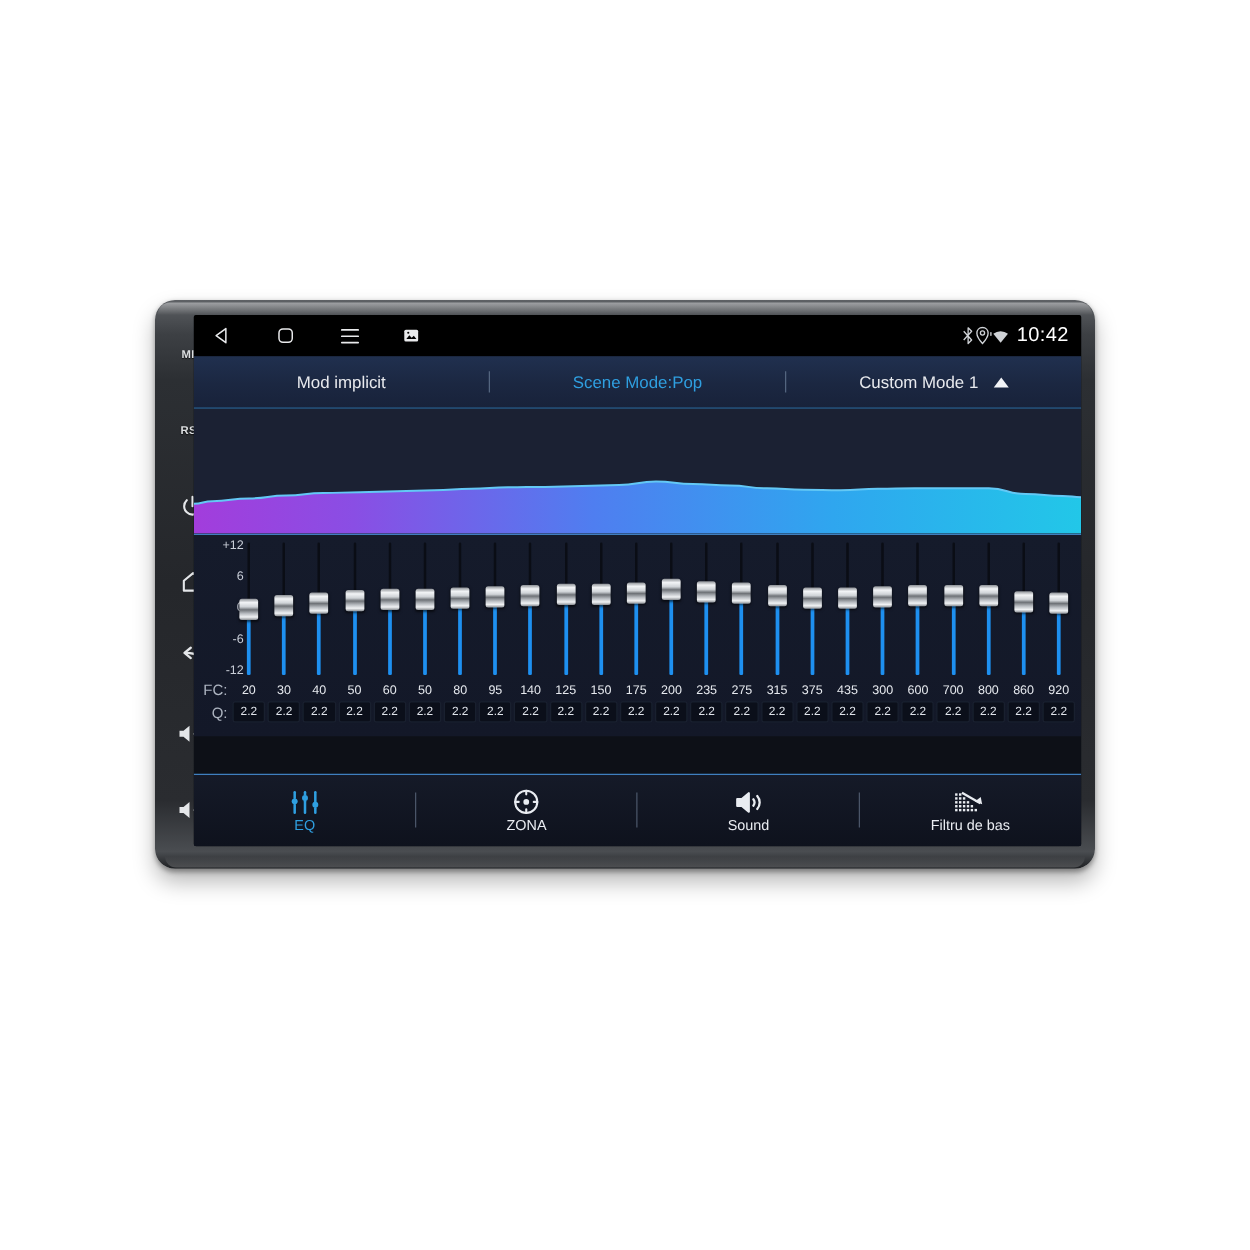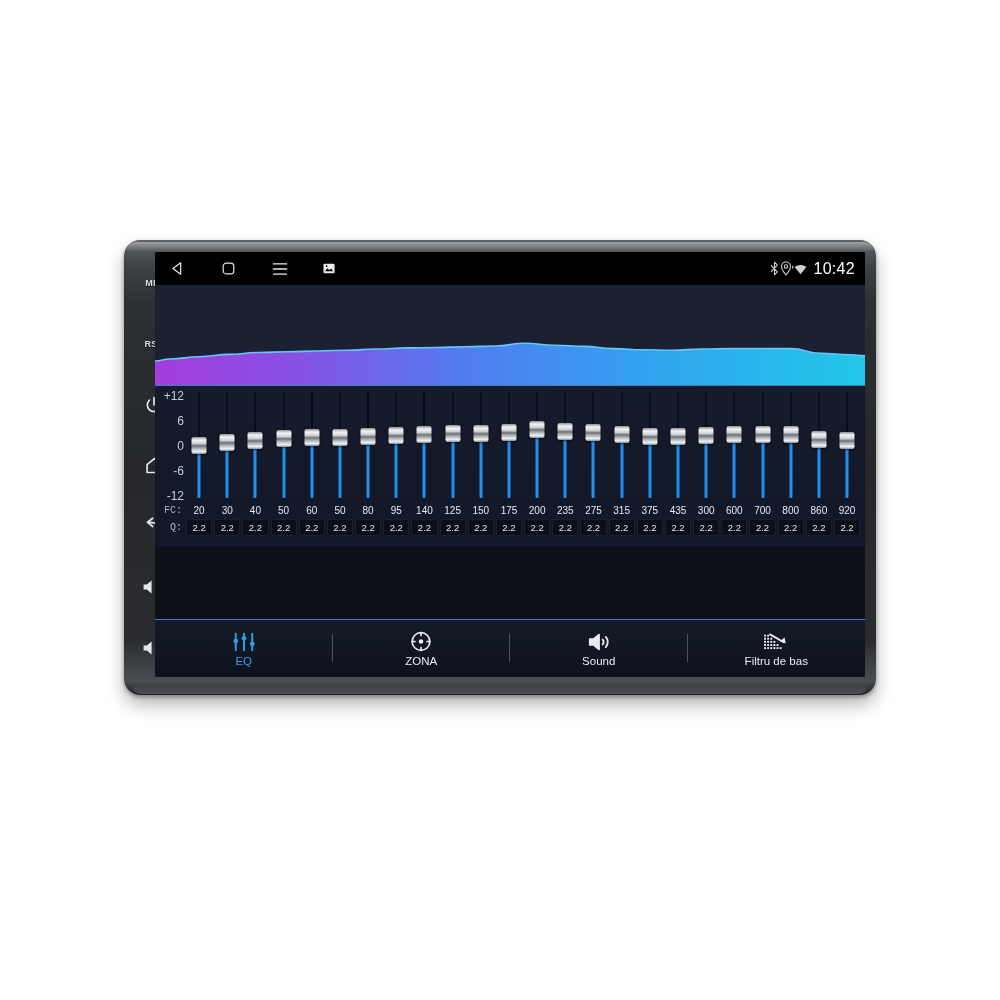--- a/index.html
+++ b/index.html
@@ -75,38 +75,38 @@
   
   #curve{height:100px;position:relative;background:#1b2133;overflow:hidden;}
   #curve svg{display:block;}
 
   
   #eq{
     height:161px;position:relative;
     background:linear-gradient(180deg,#151b2b 0%,#131828 100%);
     border-top:1px solid #3f7fbf;
   }
-  #axis{position:absolute;left:1px;top:0;width:30px;height:116px;
-        color:#c9ced8;font-size:12px;}
+  #axis{position:absolute;left:12px;top:0;width:30px;height:116px;
+        color:#c9ced8;font-size:10px;}
   #axis div{position:absolute;right:2px;white-space:nowrap;}
   #sliders{position:absolute;left:30px;right:4px;top:4px;height:110px;display:flex;}
   .band{flex:1;position:relative;display:flex;justify-content:center;}
   .track{position:absolute;left:50%;transform:translateX(-50%);width:2px;top:2px;bottom:2px;
          background:#0a0d15;border-radius:1px;}
   .fill{position:absolute;left:50%;transform:translateX(-50%);width:3px;bottom:2px;
         background:#1e90f0;border-radius:1px;}
   .thumb{position:absolute;left:50%;transform:translateX(-50%);width:15px;height:17px;
          border-radius:2px;
          background:linear-gradient(180deg,#8d9196 0%,#f2f4f6 18%,#cfd3d7 38%,#6e7277 52%,#b9bdc2 70%,#f0f2f4 86%,#8a8e93 100%);
          box-shadow:0 1px 2px rgba(0,0,0,.6);}
 
   #fcrow{position:absolute;left:0;top:116px;height:16px;right:4px;display:flex;align-items:center;}
   #qrow{position:absolute;left:0;top:133px;height:17px;right:4px;display:flex;align-items:center;}
   .rowlab{width:30px;text-align:right;padding-right:3px;box-sizing:border-box;
-          color:#aeb5c1;font-size:10px;font-family:Liberation Mono, monospace;}
+          color:#aeb5c1;font-size:12px;}
   .rowcells{flex:1;display:flex;}
   .fccell{flex:1;text-align:center;color:#e6e9ee;font-size:10px;}
   .qcell{flex:1;text-align:center;color:#dfe3ea;font-size:9.5px;
          background:#0b0f1a;margin:0 1px;border-radius:2px;padding:2px 0;
          border:1px solid #19202f;}
 
   
   #tabs{
     position:absolute;left:0;right:0;bottom:0;height:57px;
     background:linear-gradient(180deg,#151a28 0%,#0e121d 100%);
@@ -200,20 +200,34 @@
           <circle cx="7" cy="6.5" r="2"></circle>
         </svg>
         <svg width="17" height="14" viewBox="0 0 20 15" fill="#cfd2d6">
           <path d="M10 13.6 L3.1 5.2 A10.8 10.8 0 0 1 16.9 5.2 Z"></path>
           <rect x="0.2" y="3.6" width="1.3" height="3.6" rx="0.6"></rect>
         </svg>
         <span id="clock">10:42</span>
       </div>
     </div>
 
+    <div id="modebar">
+      <div class="mode">
+        <span>Mod implicit</span>
+      </div>
+      <span class="msep"></span>
+      <div class="mode active">
+        <span>Scene Mode:Pop</span>
+      </div>
+      <span class="msep"></span>
+      <div class="mode">
+        <span>Custom Mode 1</span>
+        <span class="caret"></span>
+      </div>
+    </div>
 
     <div id="curve">
       <svg id="curve-svg" width="710" height="100" viewBox="0 0 710 100" preserveAspectRatio="none">
         <defs>
           <linearGradient id="cg" x1="0" y1="0" x2="1" y2="0">
             <stop offset="0%" stop-color="#a23ddc"></stop>
             <stop offset="18%" stop-color="#8a4ee4"></stop>
             <stop offset="45%" stop-color="#4f7ef0"></stop>
             <stop offset="72%" stop-color="#2fa6ef"></stop>
             <stop offset="100%" stop-color="#22c7e8"></stop>

